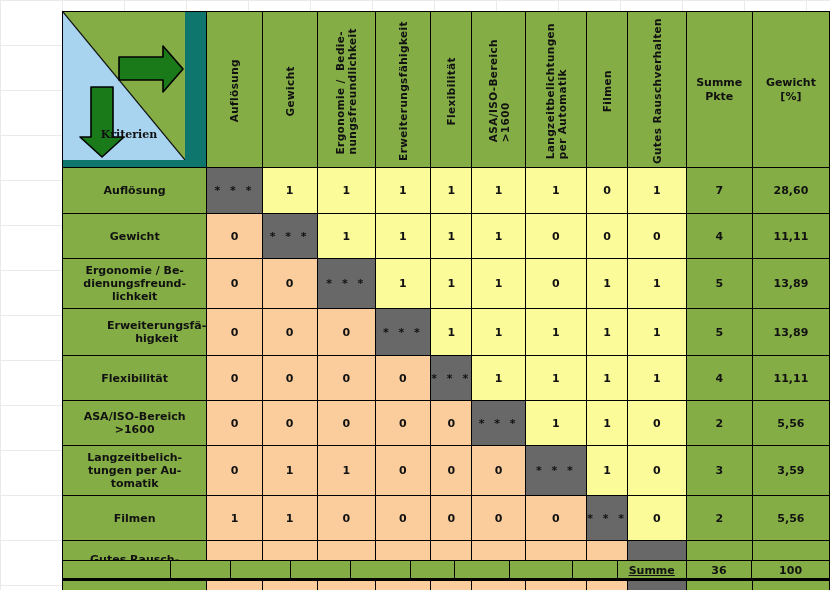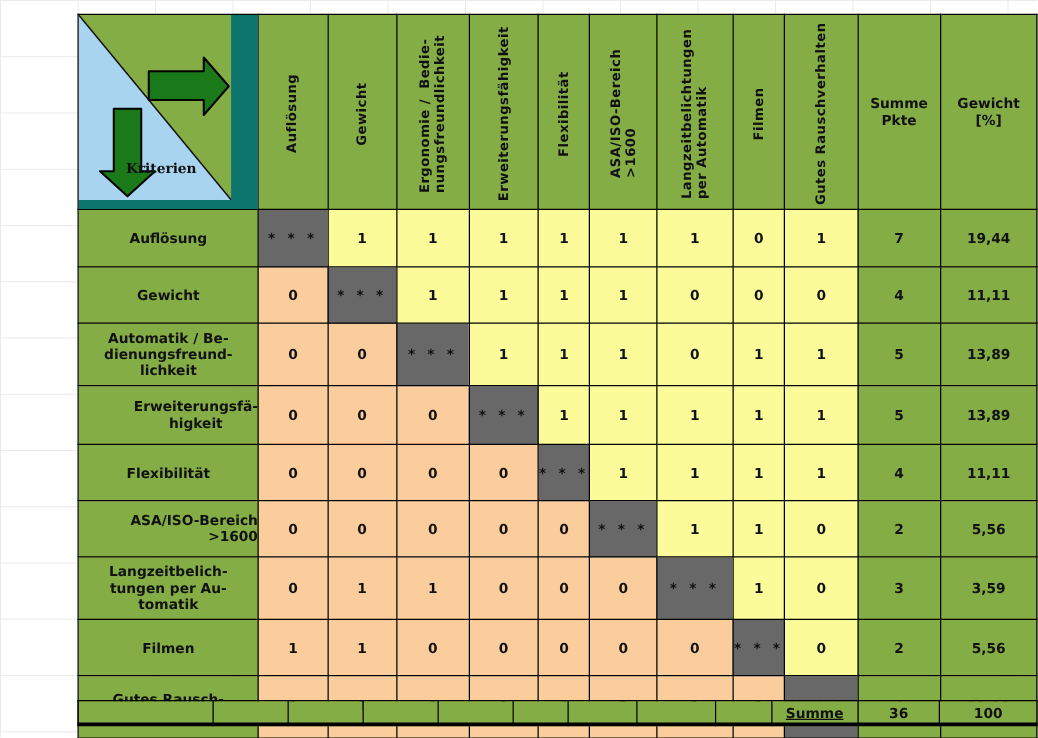--- a/index.html
+++ b/index.html
@@ -133,38 +133,38 @@
           <td class="diag">* * *</td>
           <td class="yellow">1</td>
           <td class="yellow">1</td>
           <td class="yellow">1</td>
           <td class="yellow">1</td>
           <td class="yellow">1</td>
           <td class="yellow">1</td>
           <td class="yellow">0</td>
           <td class="yellow">1</td>
           <td class="green">7</td>
-          <td class="green">19,44</td>
+          <td class="green">28,60</td>
         </tr>
         <tr style="height: 45px;">
           <td class="rowlabel" style="white-space: pre-line;">Gewicht</td>
           <td class="orange">0</td>
           <td class="diag">* * *</td>
           <td class="yellow">1</td>
           <td class="yellow">1</td>
           <td class="yellow">1</td>
           <td class="yellow">1</td>
           <td class="yellow">0</td>
           <td class="yellow">0</td>
           <td class="yellow">0</td>
           <td class="green">4</td>
           <td class="green">11,11</td>
         </tr>
         <tr style="height: 50px;">
-          <td class="rowlabel" style="white-space: pre-line;">Automatik / Be-
+          <td class="rowlabel" style="white-space: pre-line;">Ergonomie / Be-
 dienungsfreund-
 lichkeit</td>
           <td class="orange">0</td>
           <td class="orange">0</td>
           <td class="diag">* * *</td>
           <td class="yellow">1</td>
           <td class="yellow">1</td>
           <td class="yellow">1</td>
           <td class="yellow">0</td>
           <td class="yellow">1</td>
@@ -195,21 +195,21 @@
           <td class="orange">0</td>
           <td class="diag">* * *</td>
           <td class="yellow">1</td>
           <td class="yellow">1</td>
           <td class="yellow">1</td>
           <td class="yellow">1</td>
           <td class="green">4</td>
           <td class="green">11,11</td>
         </tr>
         <tr style="height: 45px;">
-          <td class="rowlabel" style="white-space: pre-line; text-align: right;">ASA/ISO-Bereich
+          <td class="rowlabel" style="white-space: pre-line;">ASA/ISO-Bereich
 &gt;1600</td>
           <td class="orange">0</td>
           <td class="orange">0</td>
           <td class="orange">0</td>
           <td class="orange">0</td>
           <td class="orange">0</td>
           <td class="diag">* * *</td>
           <td class="yellow">1</td>
           <td class="yellow">1</td>
           <td class="yellow">0</td>

